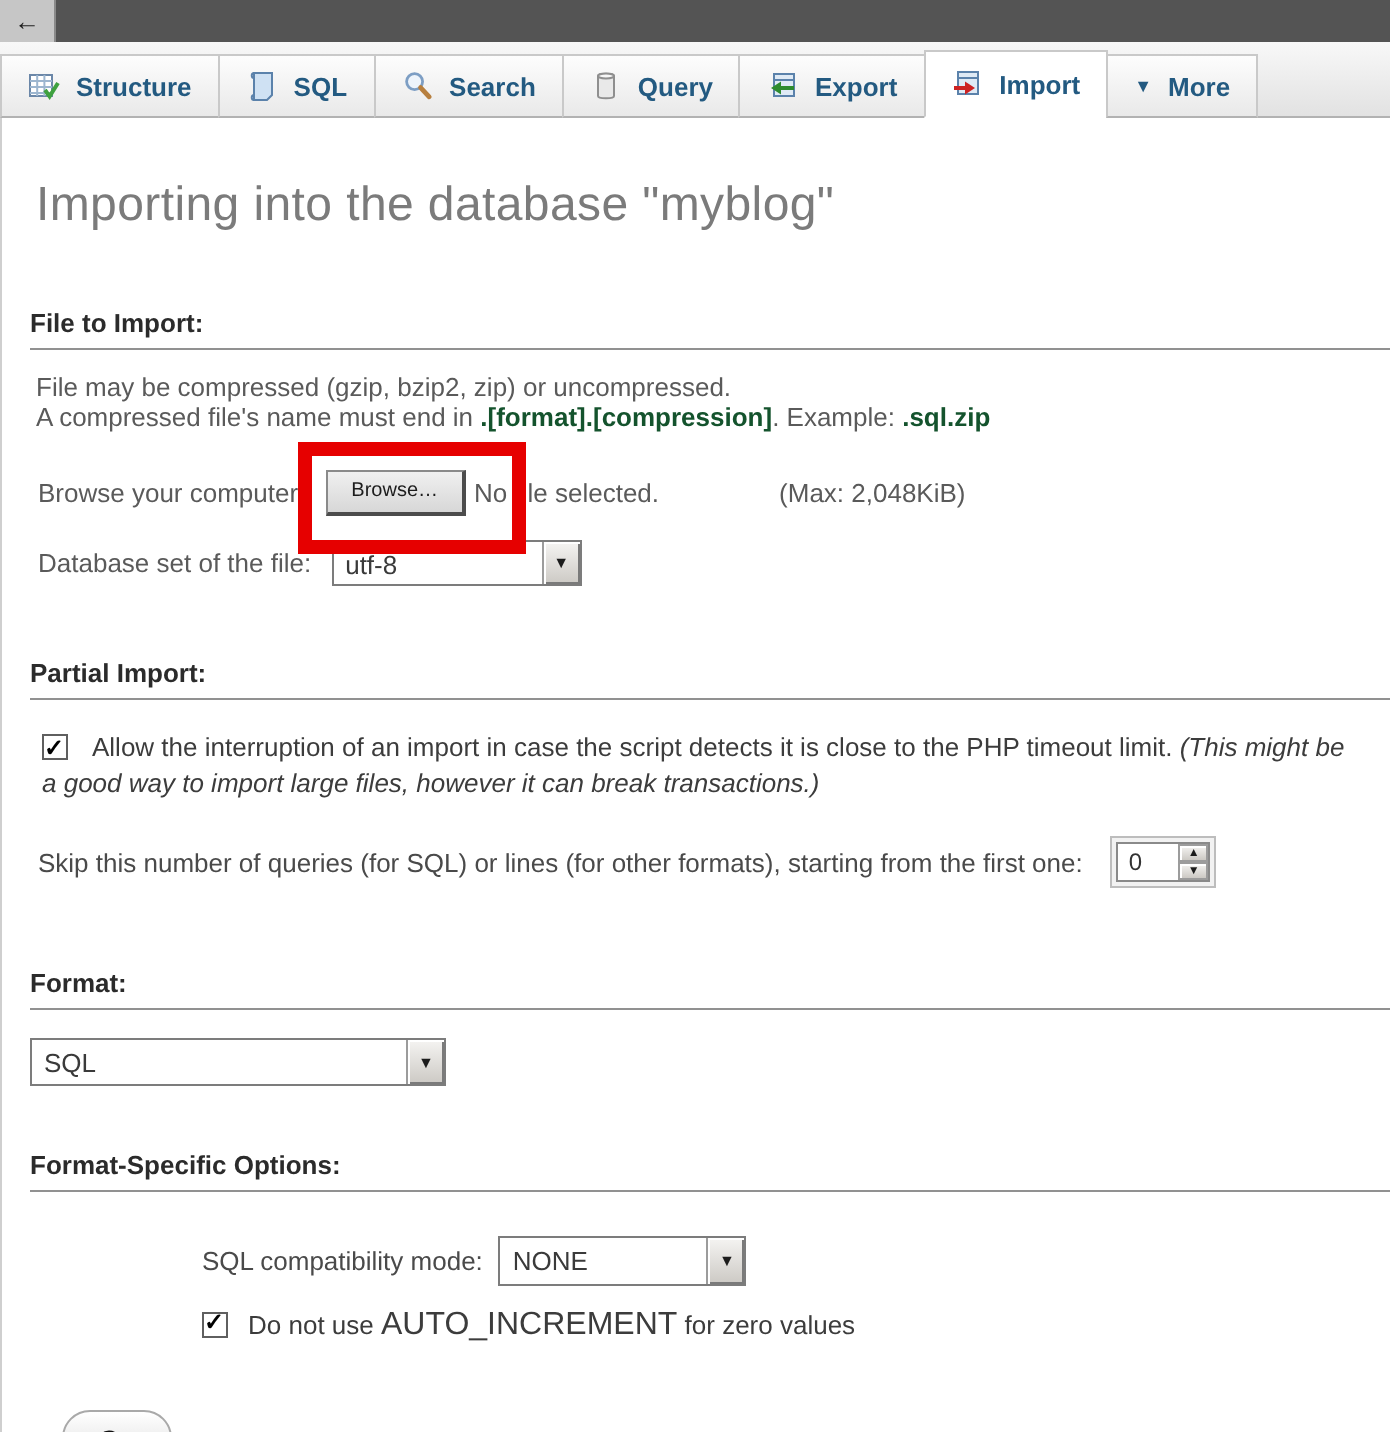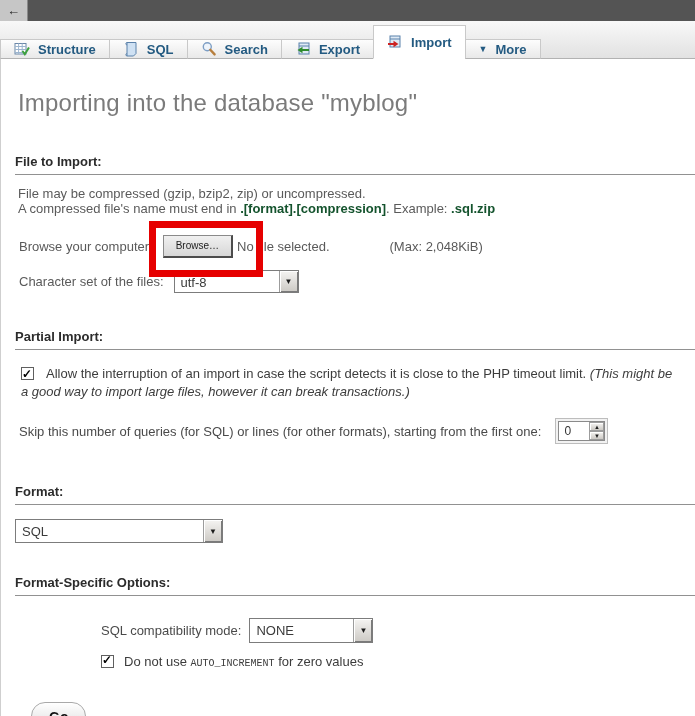--- a/index.html
+++ b/index.html
@@ -12,21 +12,21 @@
   .back-btn { width:28px; height:21px; background:#c6c6c6; color:#1d1d1d;
     display:flex; align-items:center; justify-content:center; font-size:13px;
     border-right:1px solid #8a8a8a; cursor:pointer; }
   .crumb { display:flex; align-items:center; margin-left:10px; gap:5px; }
   .crumb .sep { margin:0 2px; color:#ddd; }
   .crumb a { color:#fff; text-decoration:none; }
 
   
   .tabbar { height:38px; background:linear-gradient(#f8f8f8,#e2e2e2);
     border-bottom:1px solid #b2b2b2; display:flex; align-items:flex-end; }
-  .tab { display:flex; align-items:center; gap:8px; height:20px; padding:0 13px;
+  .tab { display:flex; align-items:center; gap:8px; height:32px; padding:0 13px;
     font-size:13px; font-weight:bold; color:#235a81; cursor:pointer;
     background:linear-gradient(#fdfdfd,#e9e9e9);
     border:1px solid #c9c9c9; border-bottom:1px solid #b2b2b2;
     margin-bottom:-1px; margin-right:-1px; }
   .tab.active { background:#fff; border-bottom:1px solid #fff; height:34px; }
   .tab .ticon { width:16px; height:16px; flex:0 0 auto; }
   .tab .more-arrow { font-size:9px; color:#235a81; }
   .tabbar .filler { flex:1; height:100%; }
 
   
@@ -81,21 +81,21 @@
   .spin-val { width:30px; border:none; outline:none; font-size:12px; color:#333;
     padding-left:5px; font-family:"Liberation Sans",sans-serif; }
   .spin-btns { width:15px; display:flex; flex-direction:column; }
   .spin-btn { flex:1; display:flex; align-items:center; justify-content:center;
     font-size:6px; color:#1c1c1c; background:linear-gradient(#f5f4f2,#ccc9c4);
     border:1px solid #9c9c9c; box-shadow:inset 1px 1px 0 #fff; cursor:pointer; }
 
   .compat-row { margin:22px 12px 0 100px; color:#4a4a4a; }
   .zero-row { margin:11px 17px 0 100px; font-size:13px; color:#3c3c3c; }
   .zero-row .cb { margin-right:10px; }
-  .code { font-family:Liberation Mono, monospace; font-size:10px; color:#3c3c3c; }
+  .code { font-family:Liberation Sans, sans-serif; font-size:16px; color:#3c3c3c; }
 
   .go-btn { margin:33px 0 0 30px; padding:6px 17px 7px; font-size:14px; font-weight:bold;
     color:#111; background:linear-gradient(#ffffff,#d9d9d9); border:1px solid #a9a9a9;
     border-radius:14px; cursor:pointer; font-family:"Liberation Sans",sans-serif; }
 
   
   .red-box { position:absolute; left:149px; top:221px; width:114px; height:56px;
     border:7px solid #e60000; pointer-events:none; z-index:50; }
 </style>
 </head>
@@ -124,20 +124,27 @@
   </div>
   <div class="tab">
     <svg class="ticon" viewBox="0 0 16 16">
       <circle cx="6.3" cy="5.8" r="4" fill="#eef4fb" stroke="#7d9ec4" stroke-width="1.4"></circle>
       <line x1="9.3" y1="8.8" x2="13.6" y2="13.4" stroke="#b77f3e" stroke-width="2.4" stroke-linecap="round"></line>
     </svg>
     <span>Search</span>
   </div>
   <div class="tab">
     <svg class="ticon" viewBox="0 0 16 16">
+      <path d="M4 3c0-1.5 8-1.5 8 0v10c0 1.5-8 1.5-8 0z" fill="#e9e9e9" stroke="#8f8f8f"></path>
+      <ellipse cx="8" cy="3" rx="4" ry="1.2" fill="#f7f7f7" stroke="#8f8f8f"></ellipse>
+    </svg>
+    <span>Query</span>
+  </div>
+  <div class="tab">
+    <svg class="ticon" viewBox="0 0 16 16">
       <rect x="4" y="2" width="10" height="11" fill="#dfeaf5" stroke="#5b82ab"></rect>
       <path d="M4 5h10" stroke="#5b82ab"></path>
       <path d="M14 9H7" stroke="#2e8b2e" stroke-width="2"></path>
       <path d="M7.5 5.8L2.5 9l5 3.2z" fill="#2e8b2e"></path>
     </svg>
     <span>Export</span>
   </div>
   <div class="tab active">
     <svg class="ticon" viewBox="0 0 16 16">
       <rect x="3" y="2" width="10" height="11" fill="#dfeaf5" stroke="#5b82ab"></rect>
@@ -166,21 +173,21 @@
   </div>
 
   <div class="row browse-row">
     <span>Browse your computer:</span>
     <button class="browse-btn">Browse…</button>
     <span class="no-file">No file selected.</span>
     <span class="max-size">(Max: 2,048KiB)</span>
   </div>
 
   <div class="row charset-row">
-    <span>Character set of the files:</span>
+    <span>Database set of the file:</span>
     <span class="combo charset">
       <span class="combo-val">utf-8</span>
       <span class="combo-btn">
         <span class="combo-arrow">▼</span>
       </span>
     </span>
   </div>
 
   <div class="sect" id="partial-head">Partial Import:</div>
 

